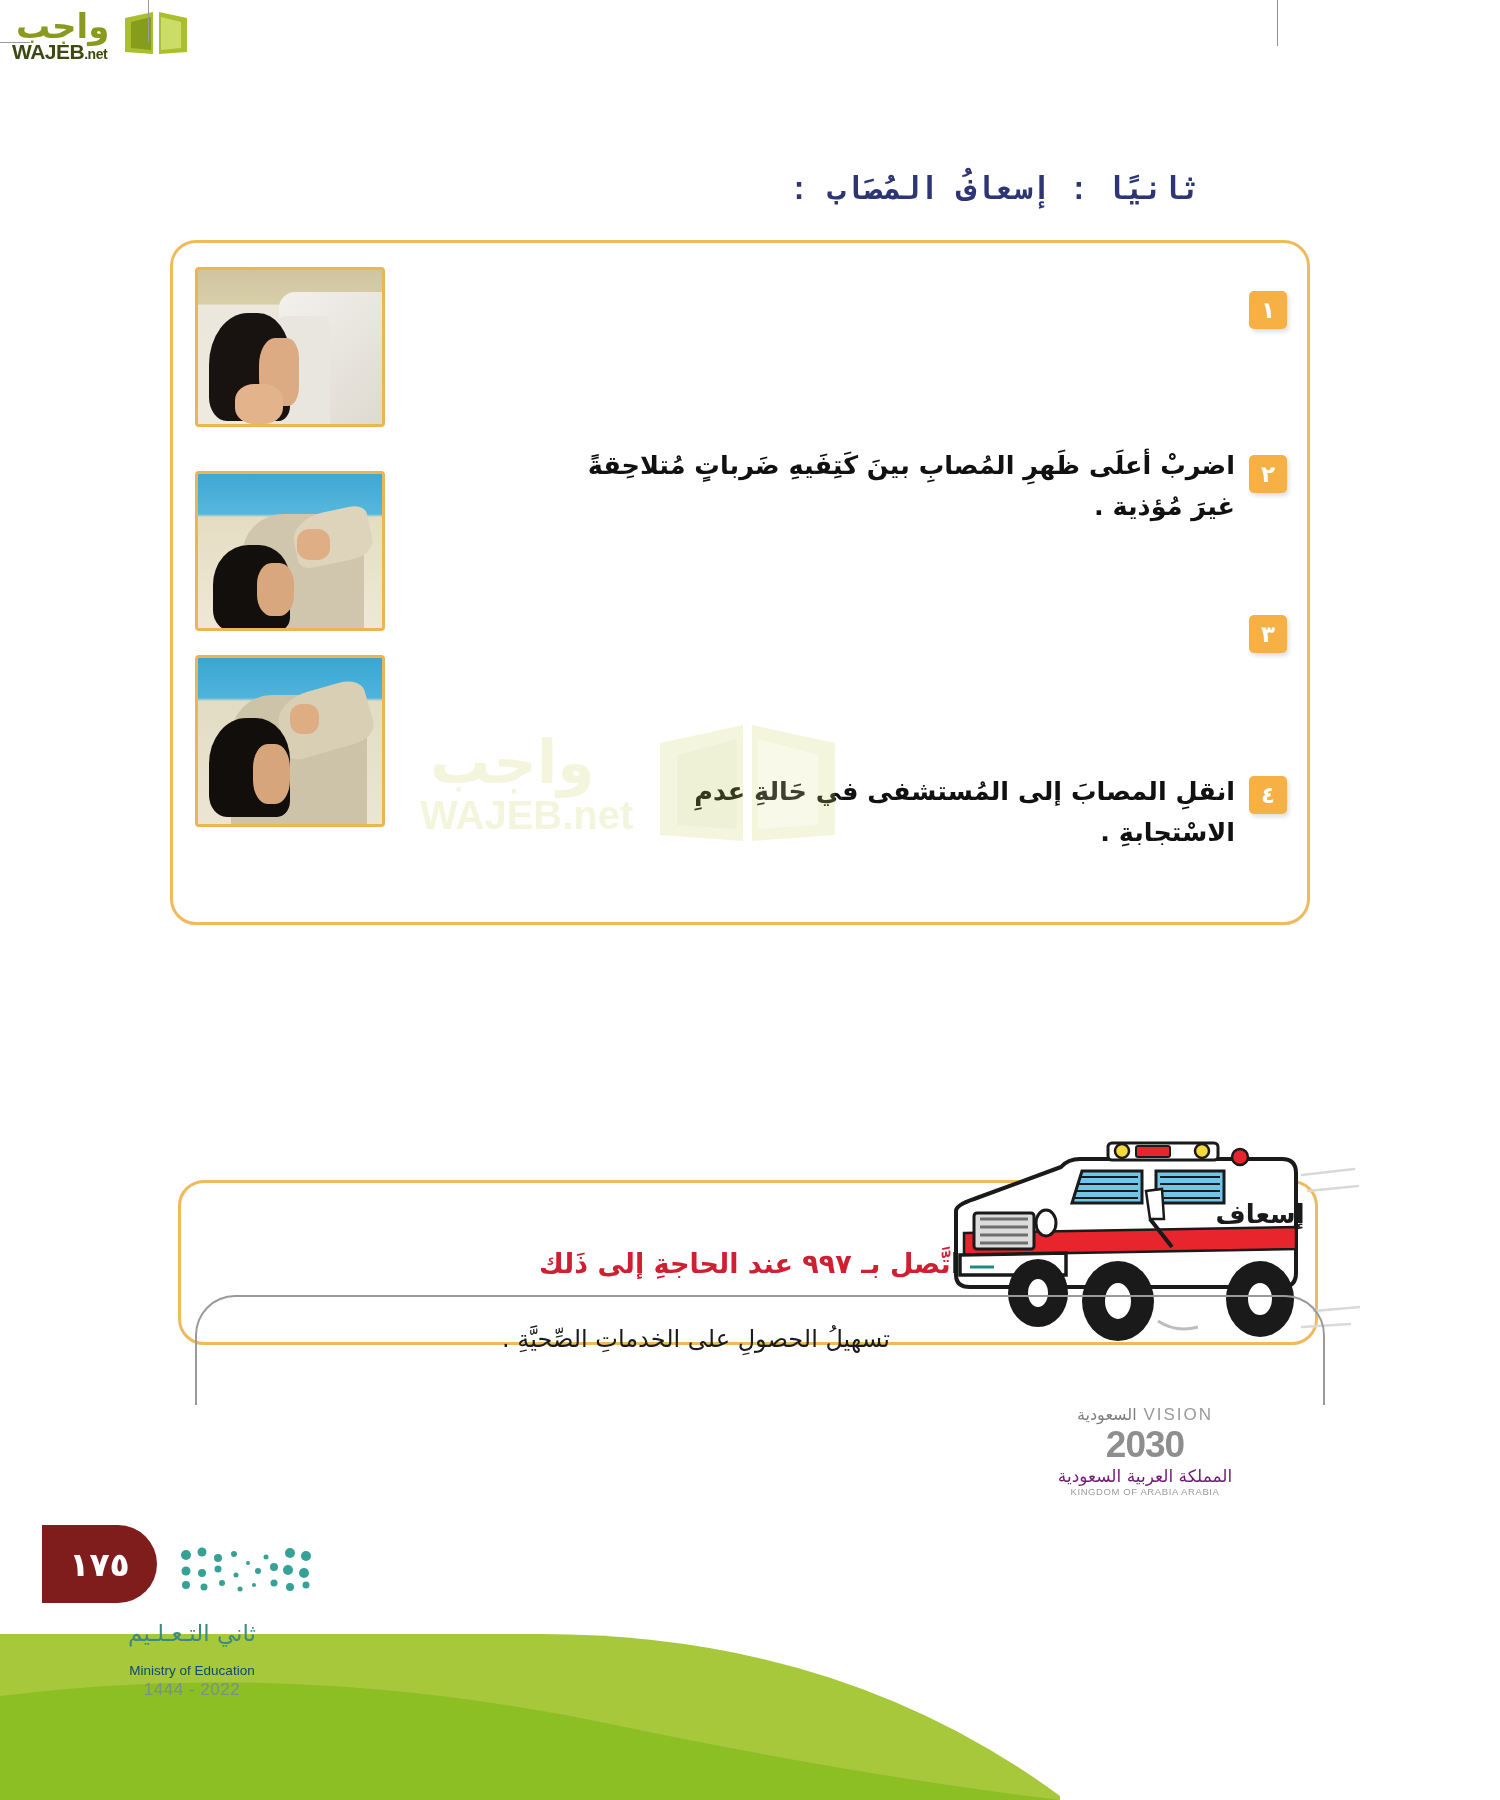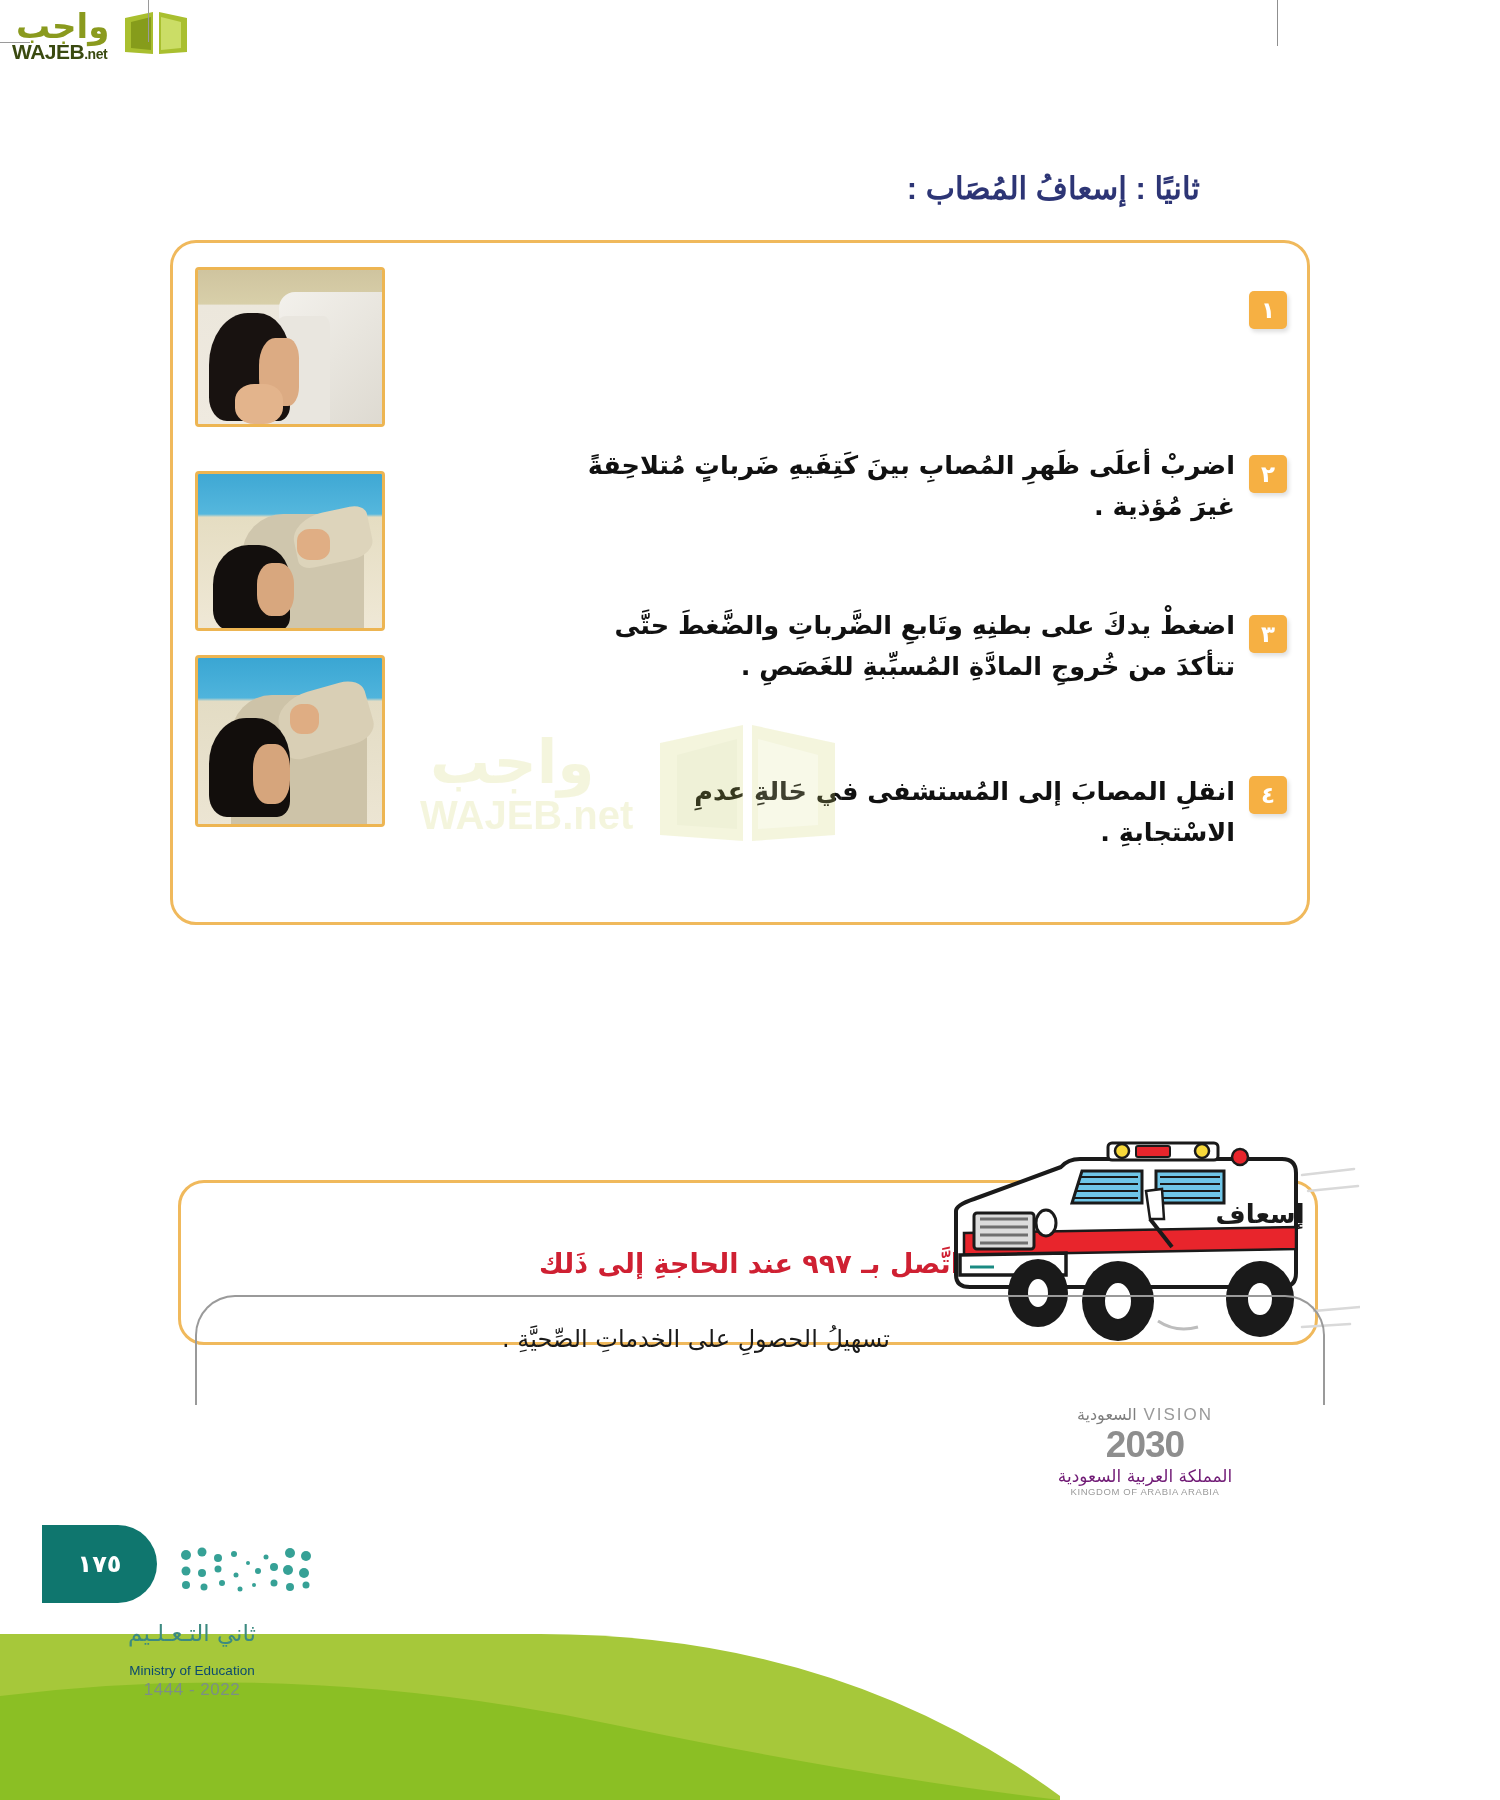--- a/index.html
+++ b/index.html
@@ -23,21 +23,21 @@
   }
   .wajeb-en small{ font-size:14px; font-weight:bold; }
   .wajeb-book{ position:absolute; left:115px; top:2px; width:66px; height:50px; }
   .crop-v{ position:absolute; left:148px; top:0; width:1px; height:42px; background:#9a9a9a; }
   .crop-h{ position:absolute; left:0; top:42px; width:30px; height:1px; background:#9a9a9a; }
   .crop-tr{ position:absolute; right:222px; top:0; width:1px; height:46px; background:#8f8f8f; }
 
   
   .heading{
     position:absolute; right:300px; top:170px;
-    font-family:Liberation Sans, sans-serif;
+    font-family:Liberation Mono, monospace;
     font-size:31px; font-weight:bold; color:#2d3575;
     white-space:nowrap; direction:rtl;
   }
 
   
   .steps-card{
     position:absolute; left:170px; top:240px; width:1140px; height:685px;
     border:3px solid #f0b95c; border-radius:26px; background:#fff;
   }
 
@@ -119,22 +119,22 @@
   }
   .note-text{
     position:absolute; right:610px; top:1325px; direction:rtl;
     font-family:"DejaVu Sans", sans-serif; font-size:24px; color:#1a1a1a;
     white-space:nowrap;
   }
 
   
   .pagenum{
     position:absolute; left:42px; top:1525px; width:115px; height:78px;
-    background:#0f766e; border-radius:0 42px 42px 0;
-    color:#fff; font-family:"DejaVu Sans", sans-serif; font-size:24px; font-weight:bold;
+    background:#7f1d1d; border-radius:0 42px 42px 0;
+    color:#fff; font-family:"DejaVu Sans", sans-serif; font-size:33px; font-weight:bold;
     display:flex; align-items:center; justify-content:center;
   }
   .dots{ position:absolute; left:178px; top:1545px; width:145px; height:50px; }
 
   
   .wave{ position:absolute; left:0; bottom:0; width:1060px; height:200px; }
   .moe{ position:absolute; left:72px; top:1620px; width:240px; text-align:center; }
   .moe-ar{ font-size:23px; color:#3c8a80; font-family:"DejaVu Sans", sans-serif; letter-spacing:1px; }
   .moe-en{ font-size:13.5px; color:#0c4a6e; font-family:"Liberation Sans", sans-serif; margin-top:17px; }
   .moe-yr{ font-size:17px; color:#7c8f86; font-family:"Liberation Sans", sans-serif; margin-top:2px; letter-spacing:.5px; }
@@ -184,21 +184,20 @@
       <div class="face"></div>
       <div class="hand2"></div>
   </div>
 
   <div class="badge" style="right:20px; top:48px;">١</div>
 
   <div class="badge" style="right:20px; top:212px;">٢</div>
   <div class="step-text" style="right:72px; top:202px; width:650px;">اضربْ أعلَى ظَهرِ المُصابِ بينَ كَتِفَيهِ ضَرباتٍ مُتلاحِقةً غيرَ مُؤذية .</div>
 
   <div class="badge" style="right:20px; top:372px;">٣</div>
-  <div class="step-text" style="right:72px; top:362px; width:650px;">اضغطْ يدكَ على بطنِهِ وتَابعِ الضَّرباتِ والضَّغطَ حتَّى تتأكدَ من خُروجِ المادَّةِ المُسبِّبةِ للغَصَصِ .</div>
 
   <div class="badge" style="right:20px; top:533px;">٤</div>
   <div class="step-text" style="right:72px; top:528px; width:650px;">انقلِ المصابَ إلى المُستشفى في حَالةِ عدمِ الاسْتجابةِ .</div>
 </div>
 
 <div class="wm-center">
   <div class="ar">واجب</div>
   <div class="en"><span>WAJEB</span><span>.net</span></div>
   <svg class="bk" viewBox="0 0 185 135">
     <path d="M5 28 L88 10 L88 126 L5 120 Z" fill="#cfd46a"></path>

